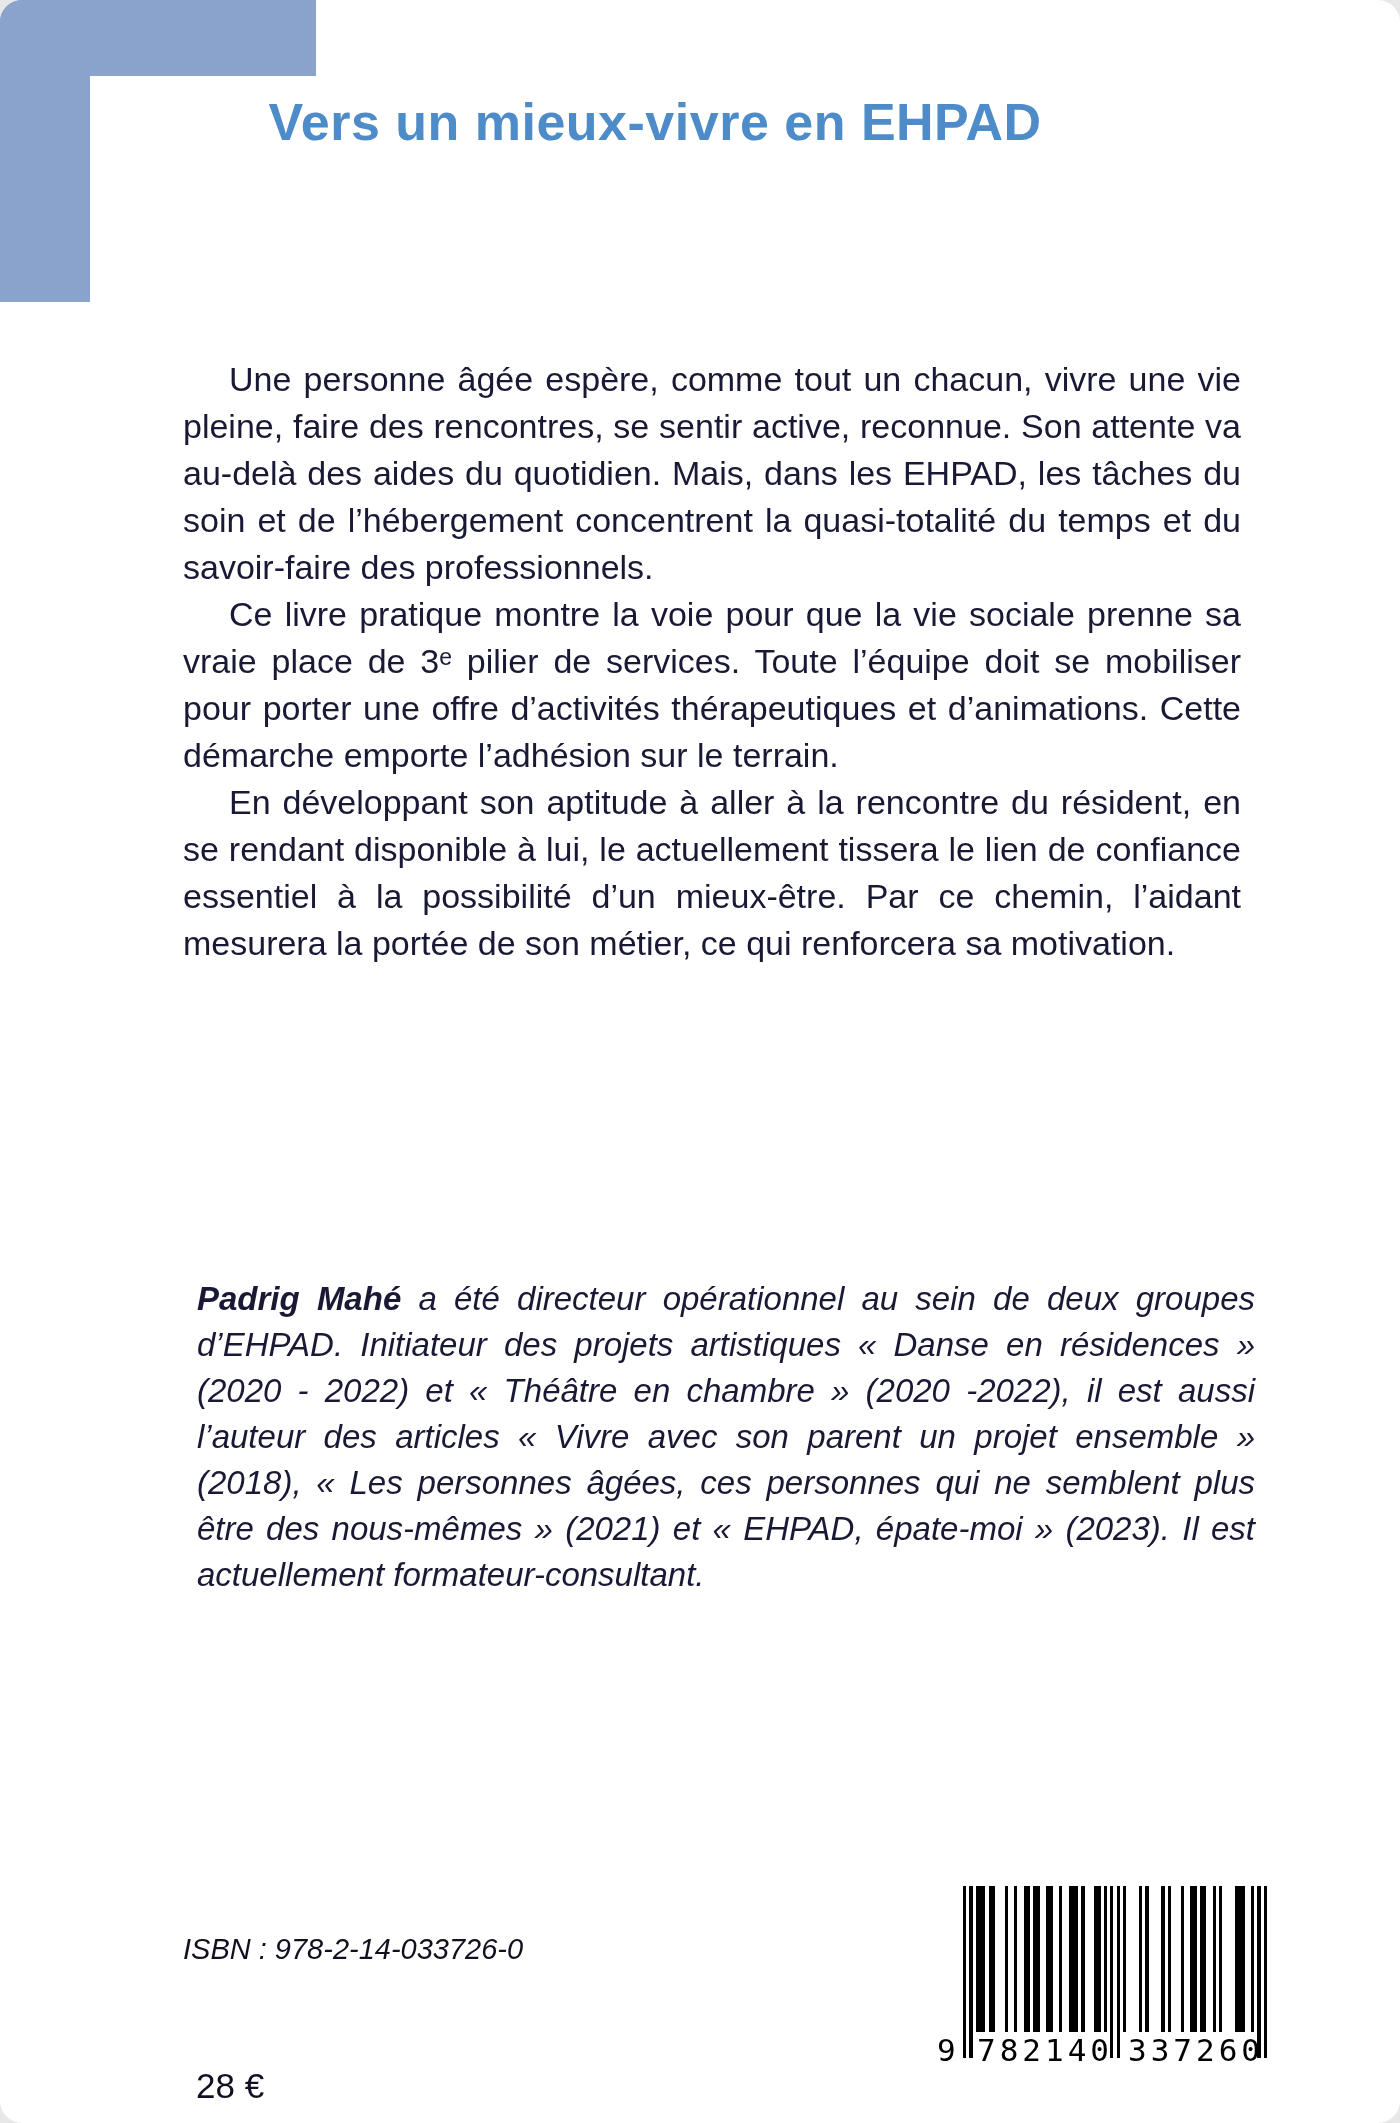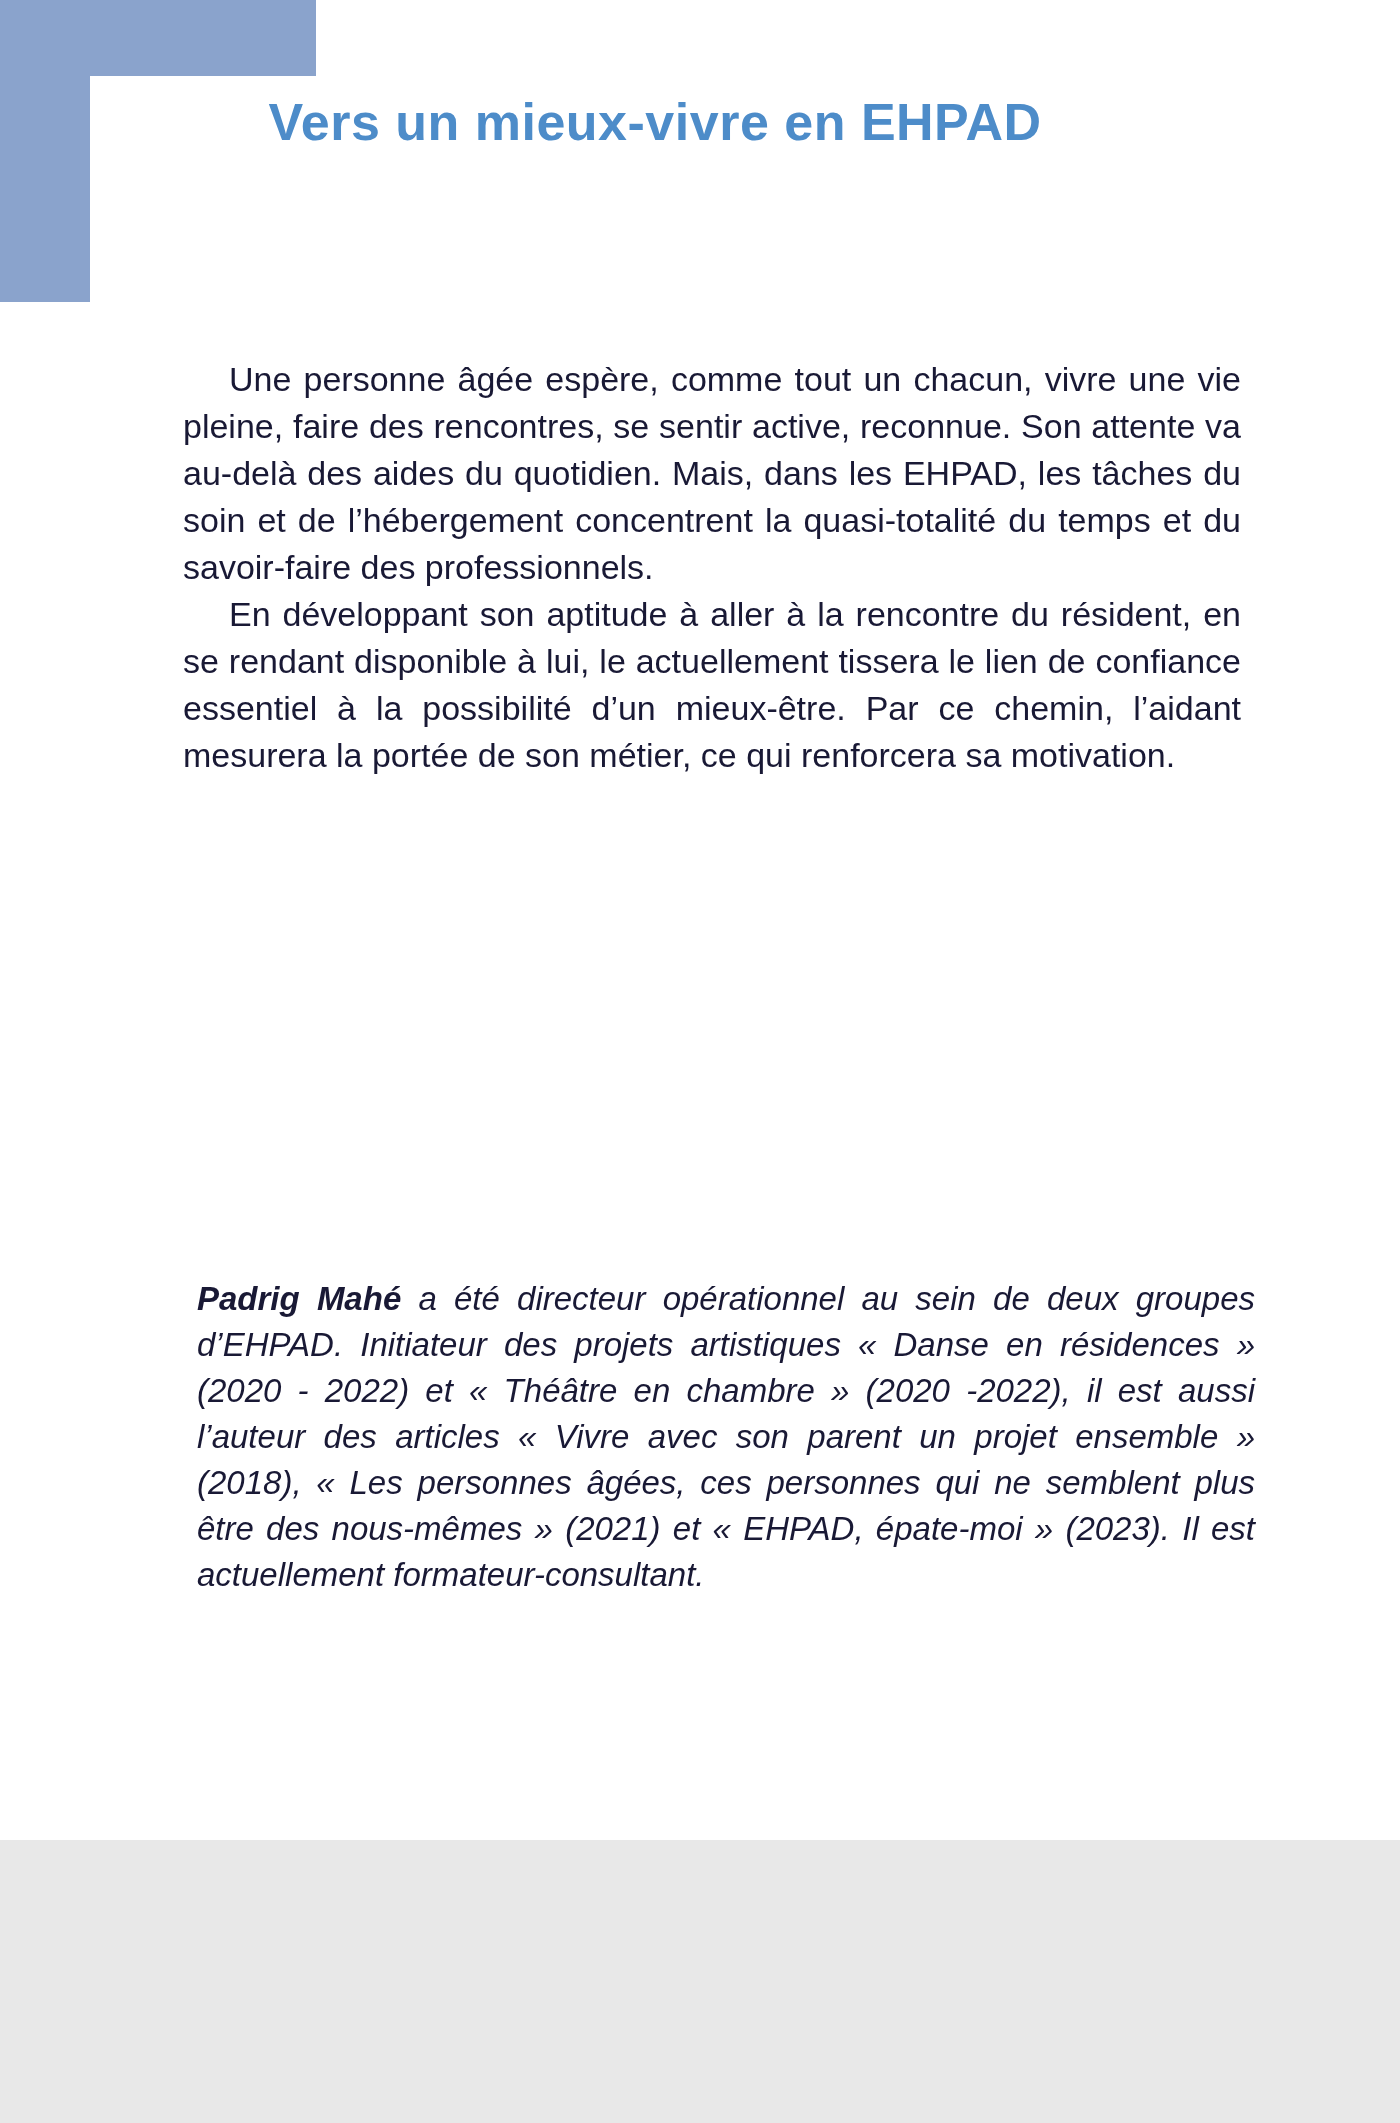--- a/index.html
+++ b/index.html
@@ -1,22 +1,23 @@
 <!DOCTYPE html>
 <html><head>
 <meta charset="utf-8">
 <style>
   html,body { margin:0; padding:0; background:#e8e8e8; }
   .page {
     position:relative;
-    width:1400px; height:1840px;
+    width:1400px; height:2123px;
     background:#ffffff;
     font-family:"Liberation Sans","DejaVu Sans",sans-serif;
     overflow:hidden;
     margin:0 auto;
+    border-radius:22px;
   }
 
   
   .accent-top  { position:absolute; left:0; top:0; width:316px; height:76px;  background:#8aa3cc; }
   .accent-side { position:absolute; left:0; top:0; width:90px;  height:302px; background:#8aa3cc; }
 
   .title {
     position:absolute; left:0; top:92px; width:1310px;
     text-align:center;
     font-size:52px; font-weight:bold;
@@ -78,20 +79,21 @@
 
 <div class="page">
 
   <div class="accent-top"></div>
   <div class="accent-side"></div>
 
   <div class="title">Vers un mieux-vivre en EHPAD</div>
 
   <div class="synopsis">
     <p>Une personne âgée espère, comme tout un chacun, vivre une vie pleine, faire des rencontres, se sentir active, reconnue. Son attente va au-delà des aides du quotidien. Mais, dans les EHPAD, les tâches du soin et de l’hébergement concentrent la quasi-totalité du temps et du savoir-faire des professionnels.</p>
+    <p>Ce livre pratique montre la voie pour que la vie sociale prenne sa vraie place de 3ᵉ pilier de services. Toute l’équipe doit se mobiliser pour porter une offre d’activités thérapeutiques et d’animations. Cette démarche emporte l’adhésion sur le terrain.</p>
     <p>En développant son aptitude à aller à la rencontre du résident, en se rendant disponible à lui, le actuellement tissera le lien de confiance essentiel à la possibilité d’un mieux-être. Par ce chemin, l’aidant mesurera la portée de son métier, ce qui renforcera sa motivation.</p>
   </div>
 
   <p class="bio"><span class="bio-name">Padrig Mahé</span><span> a été directeur opérationnel au sein de deux groupes d’EHPAD. Initiateur des projets artistiques « Danse en résidences » (2020 - 2022) et « Théâtre en chambre » (2020 -2022), il est aussi l’auteur des articles « Vivre avec son parent un projet ensemble » (2018), « Les personnes âgées, ces personnes qui ne semblent plus être des nous-mêmes » (2021) et « EHPAD, épate-moi » (2023). Il est actuellement formateur-consultant.</span></p>
 
   <div class="isbn">ISBN : 978-2-14-033726-0</div>
   <div class="price">28 €</div>
 
   <div class="barcode">
     <svg id="barcode-svg" width="340" height="175" viewBox="0 0 340 175" xmlns="http://www.w3.org/2000/svg">

